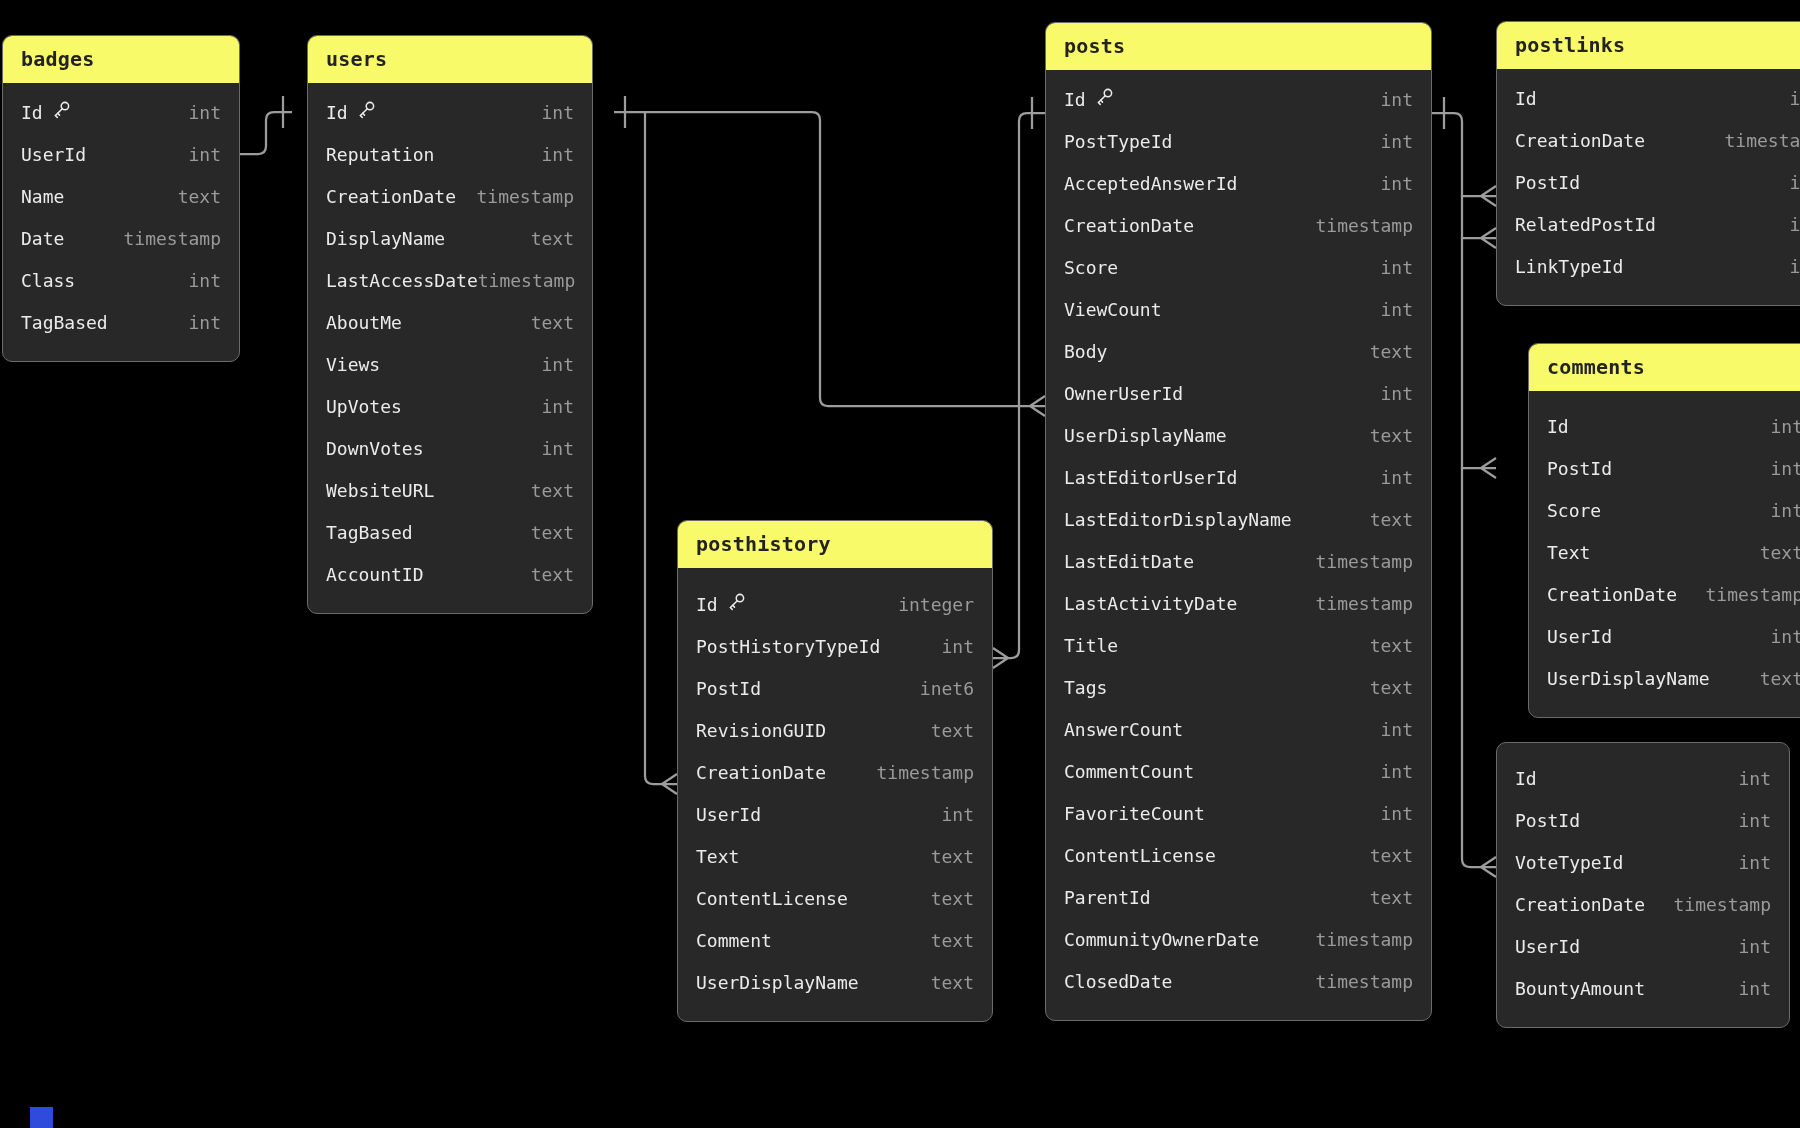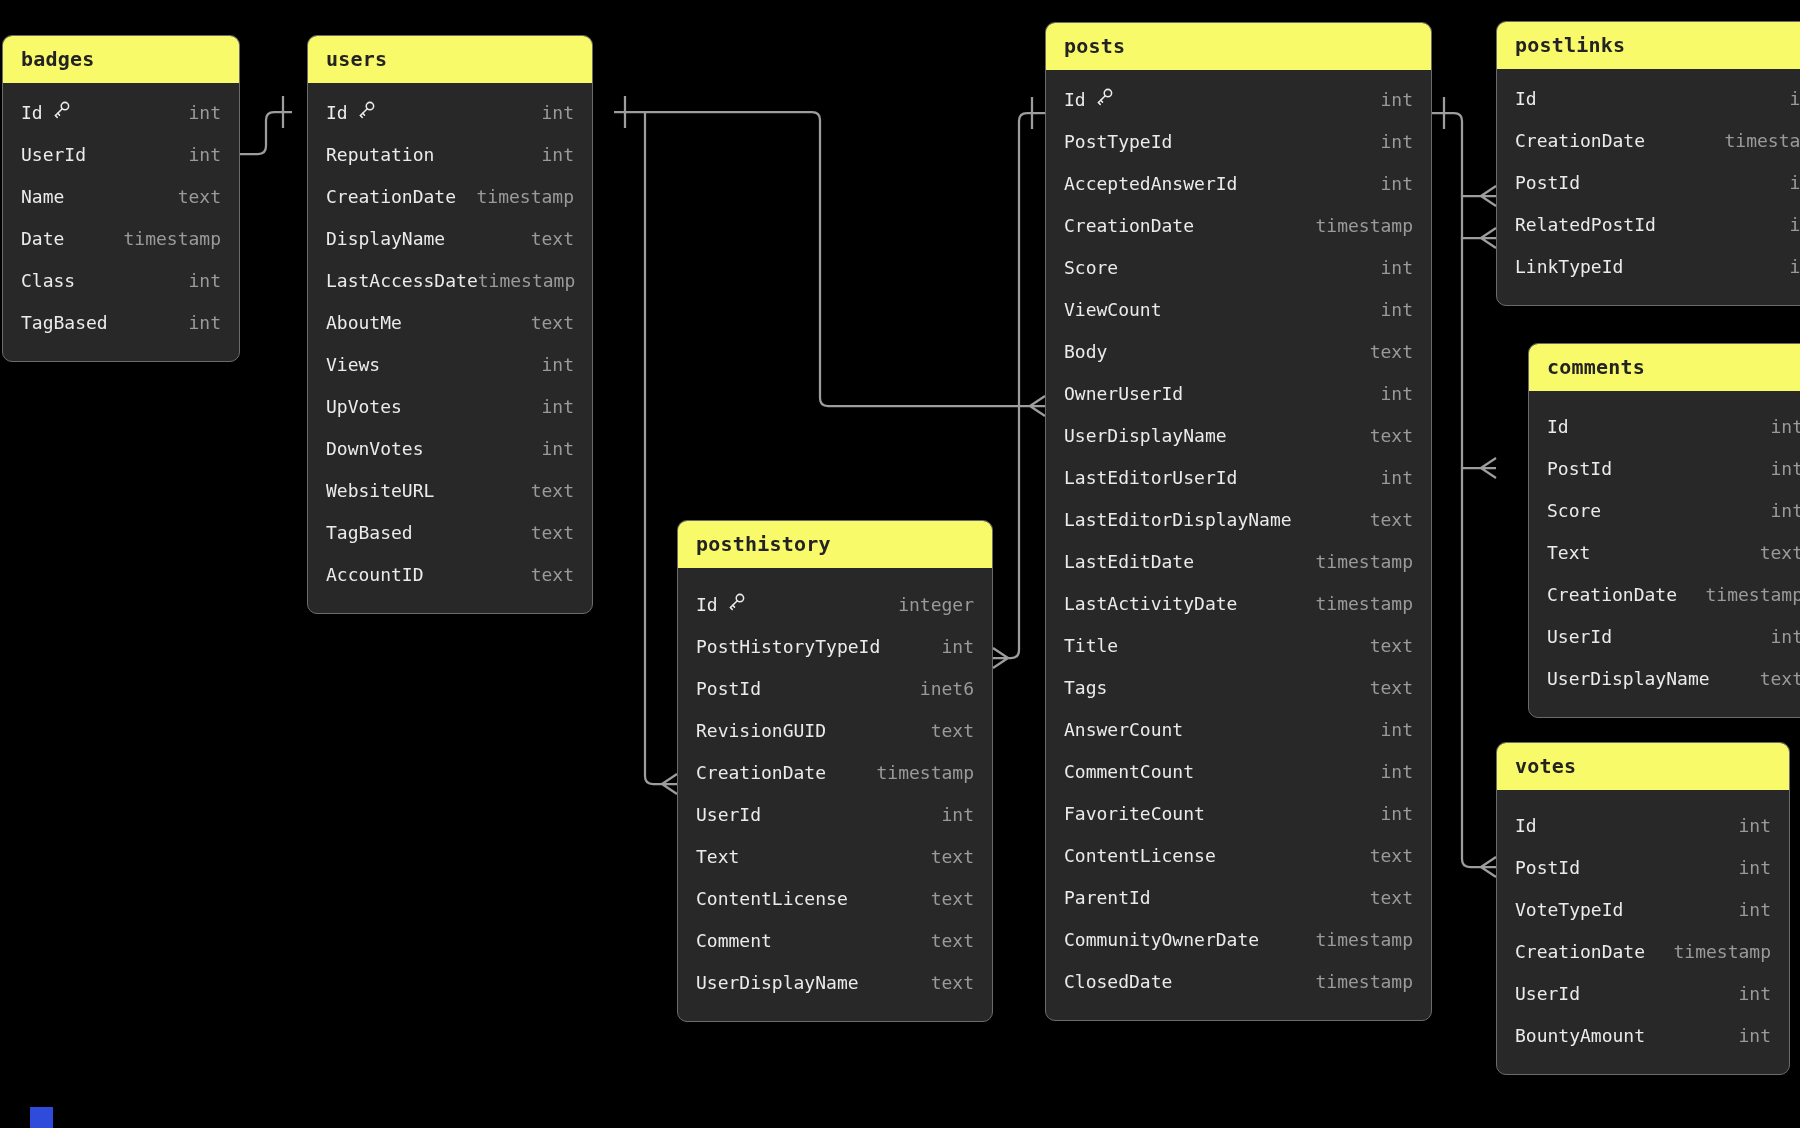--- a/index.html
+++ b/index.html
@@ -479,21 +479,20 @@
           </div>
           <div class="row">
             <span class="fname">
               <span>UserDisplayName</span>
             </span>
             <span class="ftype">text</span>
           </div>
         </div>
       </div>
       <div class="table" style="left: 1496px; top: 742px; width: 294px;">
-        <div class="table-header">votes</div>
         <div class="table-body" style="padding-top: 15px;">
           <div class="row">
             <span class="fname">
               <span>Id</span>
             </span>
             <span class="ftype">int</span>
           </div>
           <div class="row">
             <span class="fname">
               <span>PostId</span>

